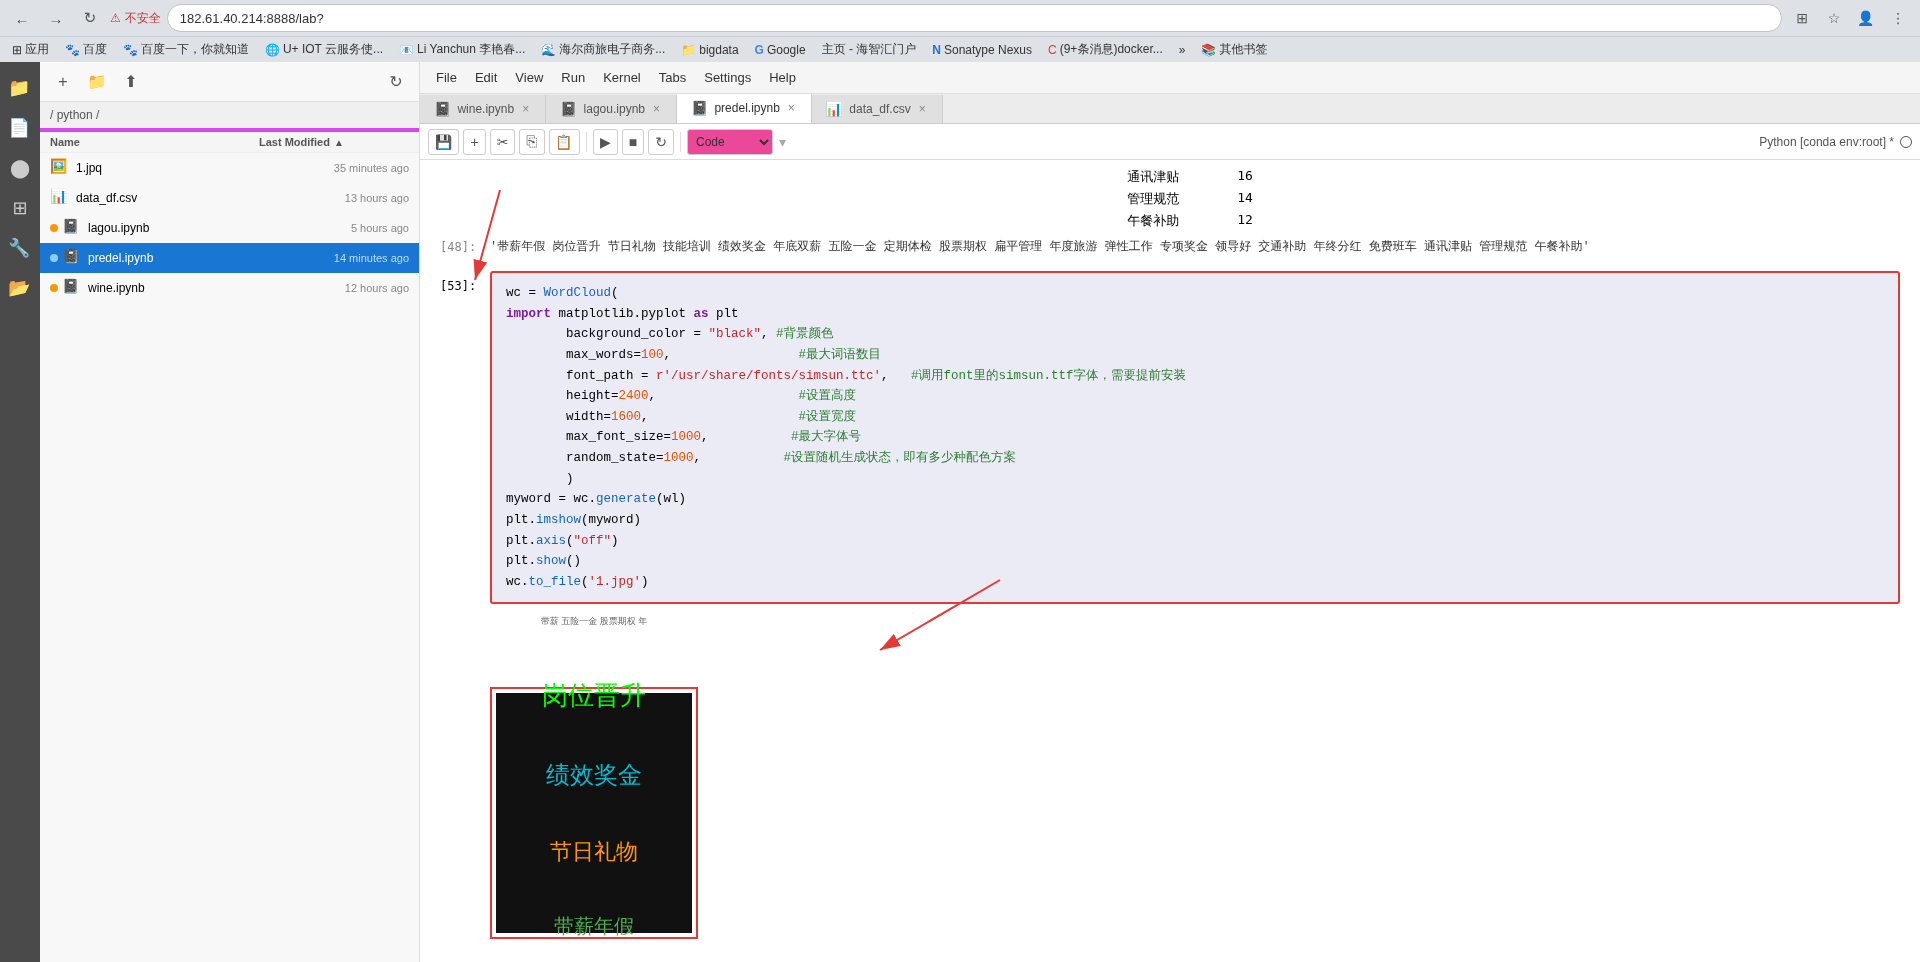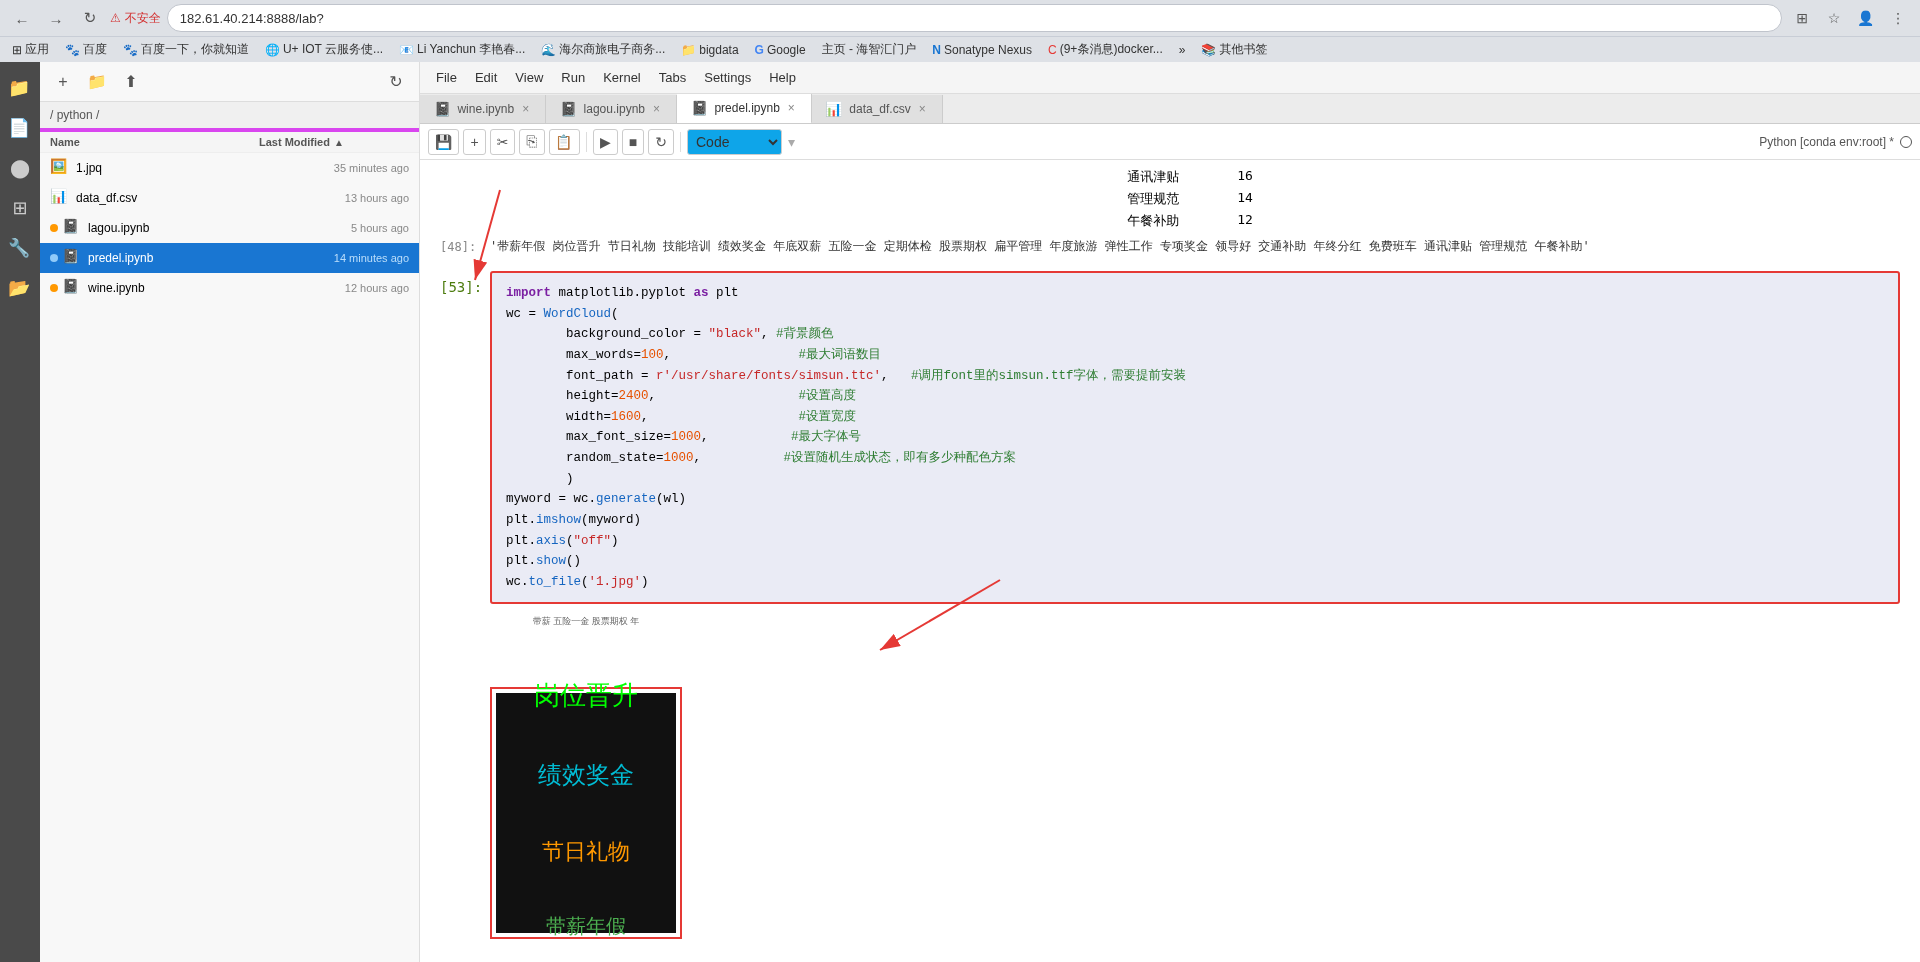--- a/index.html
+++ b/index.html
@@ -54,40 +54,40 @@
     
     .tabs-bar { display: flex; align-items: center; background: #ececec; border-bottom: 1px solid #ccc; overflow-x: auto; }
     .tab { display: flex; align-items: center; gap: 6px; padding: 6px 14px; font-size: 12px; cursor: pointer; border-right: 1px solid #ccc; white-space: nowrap; background: #e0e0e0; color: #555; min-width: 120px; }
     .tab.active { background: white; color: #333; border-bottom: 2px solid white; margin-bottom: -1px; }
     .tab-icon { font-size: 14px; }
     .tab-close { font-size: 12px; color: #888; margin-left: auto; cursor: pointer; padding: 0 2px; border-radius: 2px; }
 
     
     .notebook-toolbar { height: 36px; display: flex; align-items: center; padding: 0 8px; gap: 4px; background: white; border-bottom: 1px solid #ddd; }
     .nb-btn { height: 26px; padding: 0 6px; border: 1px solid #ccc; border-radius: 3px; background: white; cursor: pointer; font-size: 14px; color: #555; display: flex; align-items: center; justify-content: center; }
-    .nb-select { height: 26px; padding: 0 4px; border: 1px solid #ccc; border-radius: 3px; background: #0ea5e9; font-size: 14px; color: #333; }
+    .nb-select { height: 26px; padding: 0 4px; border: 1px solid #ccc; border-radius: 3px; background: #ec4899; font-size: 12px; color: #333; }
     .nb-separator { width: 1px; height: 20px; background: #ddd; margin: 0 2px; }
     .kernel-status { margin-left: auto; display: flex; align-items: center; gap: 6px; font-size: 12px; color: #555; }
     .kernel-circle { width: 12px; height: 12px; border-radius: 50%; border: 1.5px solid #555; }
 
     
     .notebook-content { flex: 1; overflow-y: auto; background: white; padding: 0; }
     .output-row { display: flex; gap: 30px; padding: 2px 0; justify-content: center; }
     .output-label { min-width: 80px; }
     .output-value { }
 
     
     .kw { color: #7b1fa2; font-weight: bold; }
     .fn { color: #1565c0; }
     .str { color: #c62828; }
     .cmt { color: #2e7d32; }
     .num { color: #e65100; }
 
     
-    .wordcloud-img { width: 180px; height: 240px; background: #111; display: flex; flex-direction: column; align-items: center; justify-content: center; gap: 2px; padding: 8px; }
+    .wordcloud-img { width: 196px; height: 240px; background: #111; display: flex; flex-direction: column; align-items: center; justify-content: center; gap: 2px; padding: 8px; }
     .wc-line { font-weight: normal; text-align: left; margin-top: 44px; }
   </style>
 </head>
 <body>
 
 <div class="browser-chrome">
   <div class="browser-top">
     <button class="nav-btn">←</button>
     <button class="nav-btn">→</button>
     <button class="nav-btn">↻</button>
@@ -295,25 +295,25 @@
 
       <div style="display:flex; align-items:flex-start; padding: 4px 20px;">
         <span style="font-family:monospace;font-size:12px;color:#888;min-width:50px;padding-top:2px;">[48]:</span>
         <span style="font-family:monospace;font-size:12px;color:#333;flex:1;word-break:break-all;">'带薪年假 岗位晋升 节日礼物 技能培训 绩效奖金 年底双薪 五险一金 定期体检 股票期权 扁平管理 年度旅游 弹性工作 专项奖金 领导好 交通补助 年终分红 免费班车 通讯津贴 管理规范 午餐补助'</span>
       </div>
 
       <div style="height:8px;"></div>
 
       <div style="position:relative;">
         <div style="display:flex; align-items:flex-start; padding: 4px 10px 4px 20px;">
-          <span style="font-family:monospace;font-size:14px;color:#4d7c0f;min-width:50px;padding-top:8px;flex-shrink:0;">[53]:</span>
+          <span style="font-family:monospace;font-size:12px;color:#000000;min-width:50px;padding-top:8px;flex-shrink:0;">[53]:</span>
 
           <div style="flex:1; border: 2.5px solid #e53935; border-radius:3px; background:#eaebf5; padding:10px 14px; font-family:'Courier New',monospace; font-size:12.5px; line-height:1.65; margin-right:10px;">
+            <div>wc = <span class="fn">WordCloud</span>(</div>
             <div><span class="kw">import</span> matplotlib.pyplot <span class="kw">as</span> plt</div>
-            <div>wc = <span class="fn">WordCloud</span>(</div>
             <div>&nbsp;&nbsp;&nbsp;&nbsp;&nbsp;&nbsp;&nbsp;&nbsp;background_color = <span class="str">"black"</span>,  <span class="cmt">#背景颜色</span></div>
             <div>&nbsp;&nbsp;&nbsp;&nbsp;&nbsp;&nbsp;&nbsp;&nbsp;max_words=<span class="num">100</span>,&nbsp;&nbsp;&nbsp;&nbsp;&nbsp;&nbsp;&nbsp;&nbsp;&nbsp;&nbsp;&nbsp;&nbsp;&nbsp;&nbsp;&nbsp;&nbsp;&nbsp;<span class="cmt">#最大词语数目</span></div>
             <div>&nbsp;&nbsp;&nbsp;&nbsp;&nbsp;&nbsp;&nbsp;&nbsp;font_path = <span class="str">r'/usr/share/fonts/simsun.ttc'</span>,&nbsp;&nbsp;&nbsp;<span class="cmt">#调用font里的simsun.ttf字体，需要提前安装</span></div>
             <div>&nbsp;&nbsp;&nbsp;&nbsp;&nbsp;&nbsp;&nbsp;&nbsp;height=<span class="num">2400</span>,&nbsp;&nbsp;&nbsp;&nbsp;&nbsp;&nbsp;&nbsp;&nbsp;&nbsp;&nbsp;&nbsp;&nbsp;&nbsp;&nbsp;&nbsp;&nbsp;&nbsp;&nbsp;&nbsp;<span class="cmt">#设置高度</span></div>
             <div>&nbsp;&nbsp;&nbsp;&nbsp;&nbsp;&nbsp;&nbsp;&nbsp;width=<span class="num">1600</span>,&nbsp;&nbsp;&nbsp;&nbsp;&nbsp;&nbsp;&nbsp;&nbsp;&nbsp;&nbsp;&nbsp;&nbsp;&nbsp;&nbsp;&nbsp;&nbsp;&nbsp;&nbsp;&nbsp;&nbsp;<span class="cmt">#设置宽度</span></div>
             <div>&nbsp;&nbsp;&nbsp;&nbsp;&nbsp;&nbsp;&nbsp;&nbsp;max_font_size=<span class="num">1000</span>,&nbsp;&nbsp;&nbsp;&nbsp;&nbsp;&nbsp;&nbsp;&nbsp;&nbsp;&nbsp;&nbsp;<span class="cmt">#最大字体号</span></div>
             <div>&nbsp;&nbsp;&nbsp;&nbsp;&nbsp;&nbsp;&nbsp;&nbsp;random_state=<span class="num">1000</span>,&nbsp;&nbsp;&nbsp;&nbsp;&nbsp;&nbsp;&nbsp;&nbsp;&nbsp;&nbsp;&nbsp;<span class="cmt">#设置随机生成状态，即有多少种配色方案</span></div>
             <div>&nbsp;&nbsp;&nbsp;&nbsp;&nbsp;&nbsp;&nbsp;&nbsp;)</div>
             <div>myword = wc.<span class="fn">generate</span>(wl)</div>
             <div>plt.<span class="fn">imshow</span>(myword)</div>

